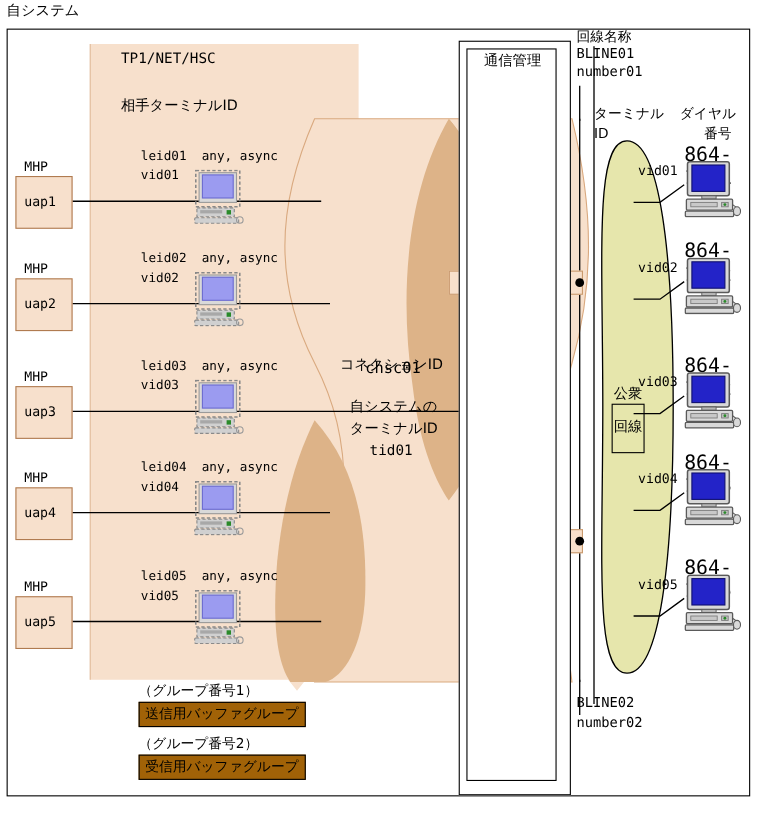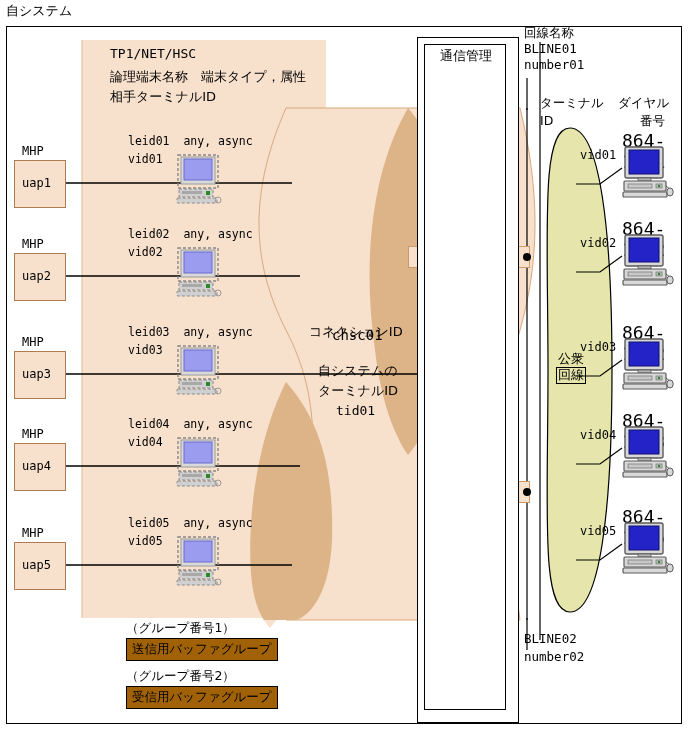--- a/index.html
+++ b/index.html
@@ -41,21 +41,21 @@
           font-size:12.5px;padding:2px 5px;}
   .bufnum{position:absolute;font-size:12.5px;}
   .dial{position:absolute;font-size:18px;}
   .vidr{position:absolute;font-size:12px;}
 
   
   .connbar{position:absolute;background:#f7e0cc;border:1px solid #c99a6e;box-sizing:border-box;}
   .dot{position:absolute;width:8px;height:8px;border-radius:50%;background:#000;}
 
   #pubLabel{position:absolute;font-size:13px;text-align:center;line-height:1.15;}
-  #pubLabel .boxed{display:inline-block;border:1.2px solid #000;padding:0 1px;}
+  #pubLabel .boxed{display:inline-block;border:1.2px solid #000;padding:14px 1px;}
 </style>
 </head>
 <body>
 
 <div id="stage">
 
   <div class="txt jp" id="syslabel">自システム</div>
 
   <div class="abs" id="sysbox"></div>
 
@@ -111,21 +111,20 @@
   <div class="connbar" style="left:408px;top:246px;width:122px;height:22px;"></div>
   <div class="dot" style="left:523px;top:253px;"></div>
   <div class="connbar" style="left:490px;top:481px;width:40px;height:22px;"></div>
   <div class="dot" style="left:523px;top:488px;"></div>
 
   <div class="abs" id="commOuter"></div>
   <div class="abs" id="commInner"></div>
   <div class="txt jp" id="commLabel">通信管理</div>
 
   <div class="txt mono" style="left:110px;top:46px;font-size:13px;">TP1/NET/HSC</div>
-  <div class="txt jp" style="left:110px;top:69px;font-size:13px;">論理端末名称　端末タイプ，属性</div>
   <div class="txt jp" style="left:110px;top:89px;font-size:13px;">相手ターミナルID</div>
 
   <div class="txt jp" style="left:309px;top:324px;font-size:13px;">コネクションID</div>
   <div class="txt mono" style="left:332px;top:327px;font-size:14px;">chsc01</div>
   <div class="txt jp" style="left:318px;top:363px;font-size:13px;">自システムの</div>
   <div class="txt jp" style="left:318px;top:383px;font-size:13px;">ターミナルID</div>
   <div class="txt mono" style="left:336px;top:403px;font-size:13px;">tid01</div>
 
   <div class="txt jp" style="left:524px;top:26px;font-size:12.5px;">回線名称</div>
   <div class="txt mono" style="left:524px;top:42px;font-size:12.5px;">BLINE01</div>

